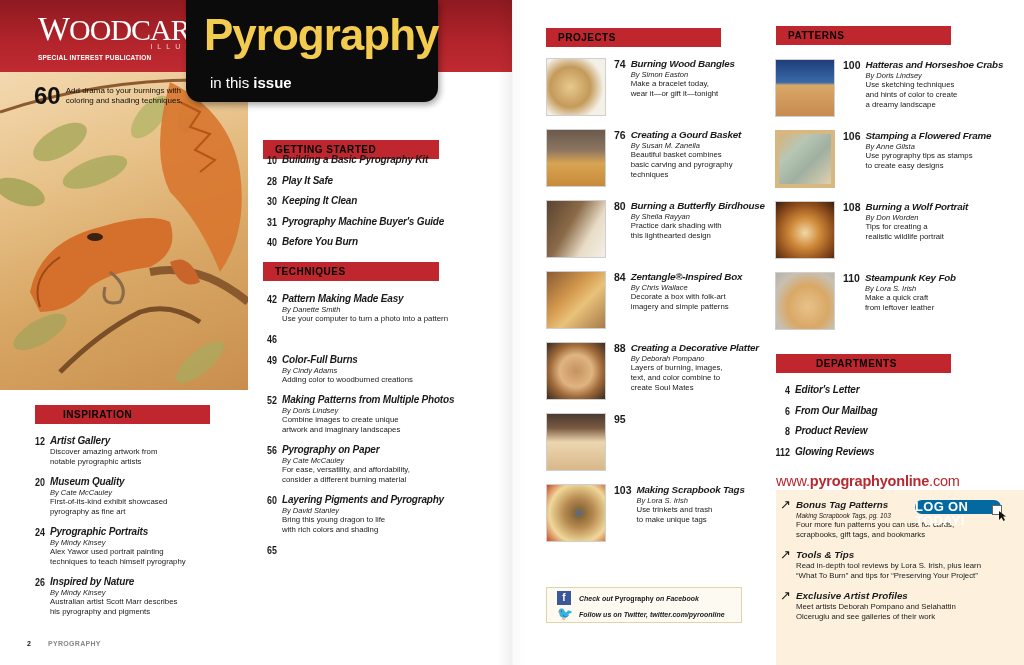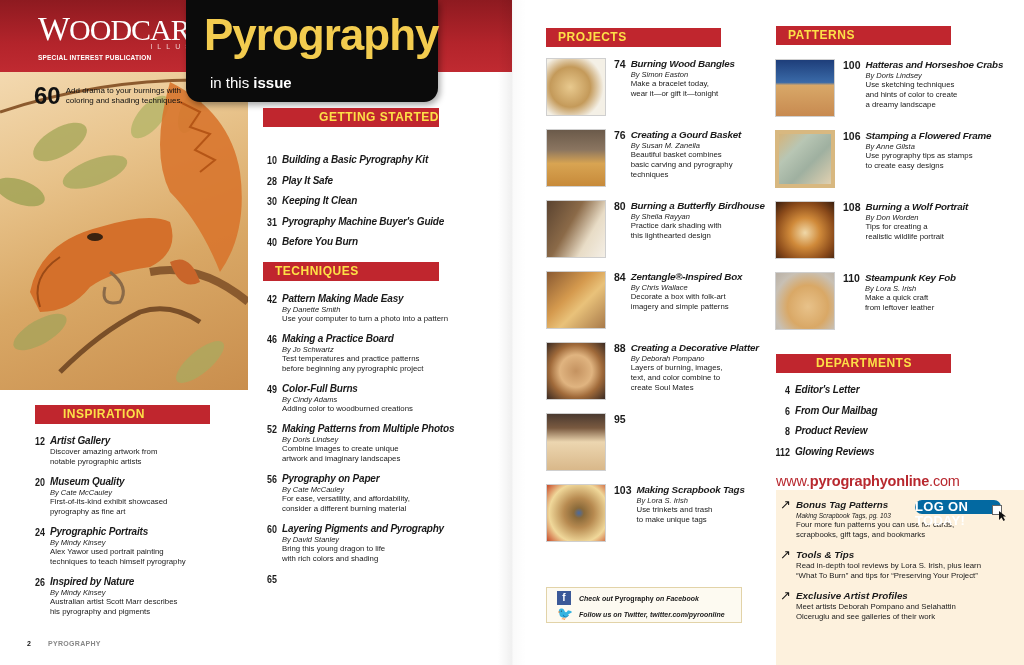--- a/index.html
+++ b/index.html
@@ -29,21 +29,21 @@
 
   
   .cover-art { position: absolute; left: 0; top: 72px; width: 248px; height: 318px; overflow: hidden;
     background: linear-gradient(160deg, #f3d9b0 0%, #e8c38b 30%, #d9a866 60%, #c98e4d 100%); }
   .cover-art svg { position: absolute; left: 0; top: 0; }
   .cover-teaser { position: absolute; left: 34px; top: 84px; display: flex; align-items: center; gap: 5px; z-index: 2; }
   .cover-teaser .num { font-size: 24px; font-weight: bold; color: #111; line-height: 24px; }
   .cover-teaser .txt { font-size: 8px; font-weight: normal; color: #111; line-height: 10px; }
 
   
-  .sec-head { position: absolute; height: 19px; background: #c0262e; color: #fde047; font-weight: bold; font-size: 12px;
+  .sec-head { position: absolute; height: 19px; background: #c0262e; color: #000000; font-weight: bold; font-size: 10px;
     letter-spacing: 0.5px; padding-left: 12px; line-height: 19px; }
 
   
   .toc-list { position: absolute; }
   .toc-item { display: flex; margin-bottom: 9px; }
   .toc-item .pg { font-weight: bold; font-size: 10.5px; min-width: 17px; text-align: right; margin-right: 5px; line-height: 12px; font-family: "Liberation Sans", sans-serif; transform: scaleX(0.85); transform-origin: right; }
   .toc-item .body { display: flex; flex-direction: column; }
   .toc-item .title { font-weight: bold; font-style: italic; font-size: 10px; line-height: 12px; letter-spacing: -0.2px; }
   .toc-item .by { font-style: italic; font-size: 7.5px; line-height: 9px; color: #222; }
   .toc-item .desc { font-size: 7.8px; line-height: 10px; color: #1a1a1a; }
@@ -125,21 +125,21 @@
       <span>Add drama to your burnings with</span><br>
       <span>coloring and shading techniques.</span>
     </span>
   </div>
 
   <div class="title-box">
     <div class="main">Pyrography</div>
     <div class="sub"><span>in this </span><b>issue</b></div>
   </div>
 
-  <div class="sec-head" style="left:263px; top:108px; width:176px;text-align:right;">GETTING STARTED</div>
+  <div class="sec-head" style="left:263px; top:140px; width:176px;">GETTING STARTED</div>
   <div class="toc-list simple-list" style="left:260px; top:154px;">
     <div class="toc-item">
         <span class="pg">10</span>
         <span class="title">Building a Basic Pyrography Kit</span>
       </div>
     <div class="toc-item">
         <span class="pg">28</span>
         <span class="title">Play It Safe</span>
       </div>
     <div class="toc-item">
@@ -161,26 +161,20 @@
     <div class="toc-item">
         <span class="pg">42</span>
         <div class="body">
           <span class="title">Pattern Making Made Easy</span>
           <span class="by">By Danette Smith</span>
           <span class="desc">Use your computer to turn a photo into a pattern</span>
         </div>
       </div>
     <div class="toc-item">
         <span class="pg">46</span>
-        <div class="body">
-          <span class="title">Making a Practice Board</span>
-          <span class="by">By Jo Schwartz</span>
-          <span class="desc">Test temperatures and practice patterns</span>
-          <span class="desc">before beginning any pyrographic project</span>
-        </div>
       </div>
     <div class="toc-item">
         <span class="pg">49</span>
         <div class="body">
           <span class="title">Color-Full Burns</span>
           <span class="by">By Cindy Adams</span>
           <span class="desc">Adding color to woodburned creations</span>
         </div>
       </div>
     <div class="toc-item">

